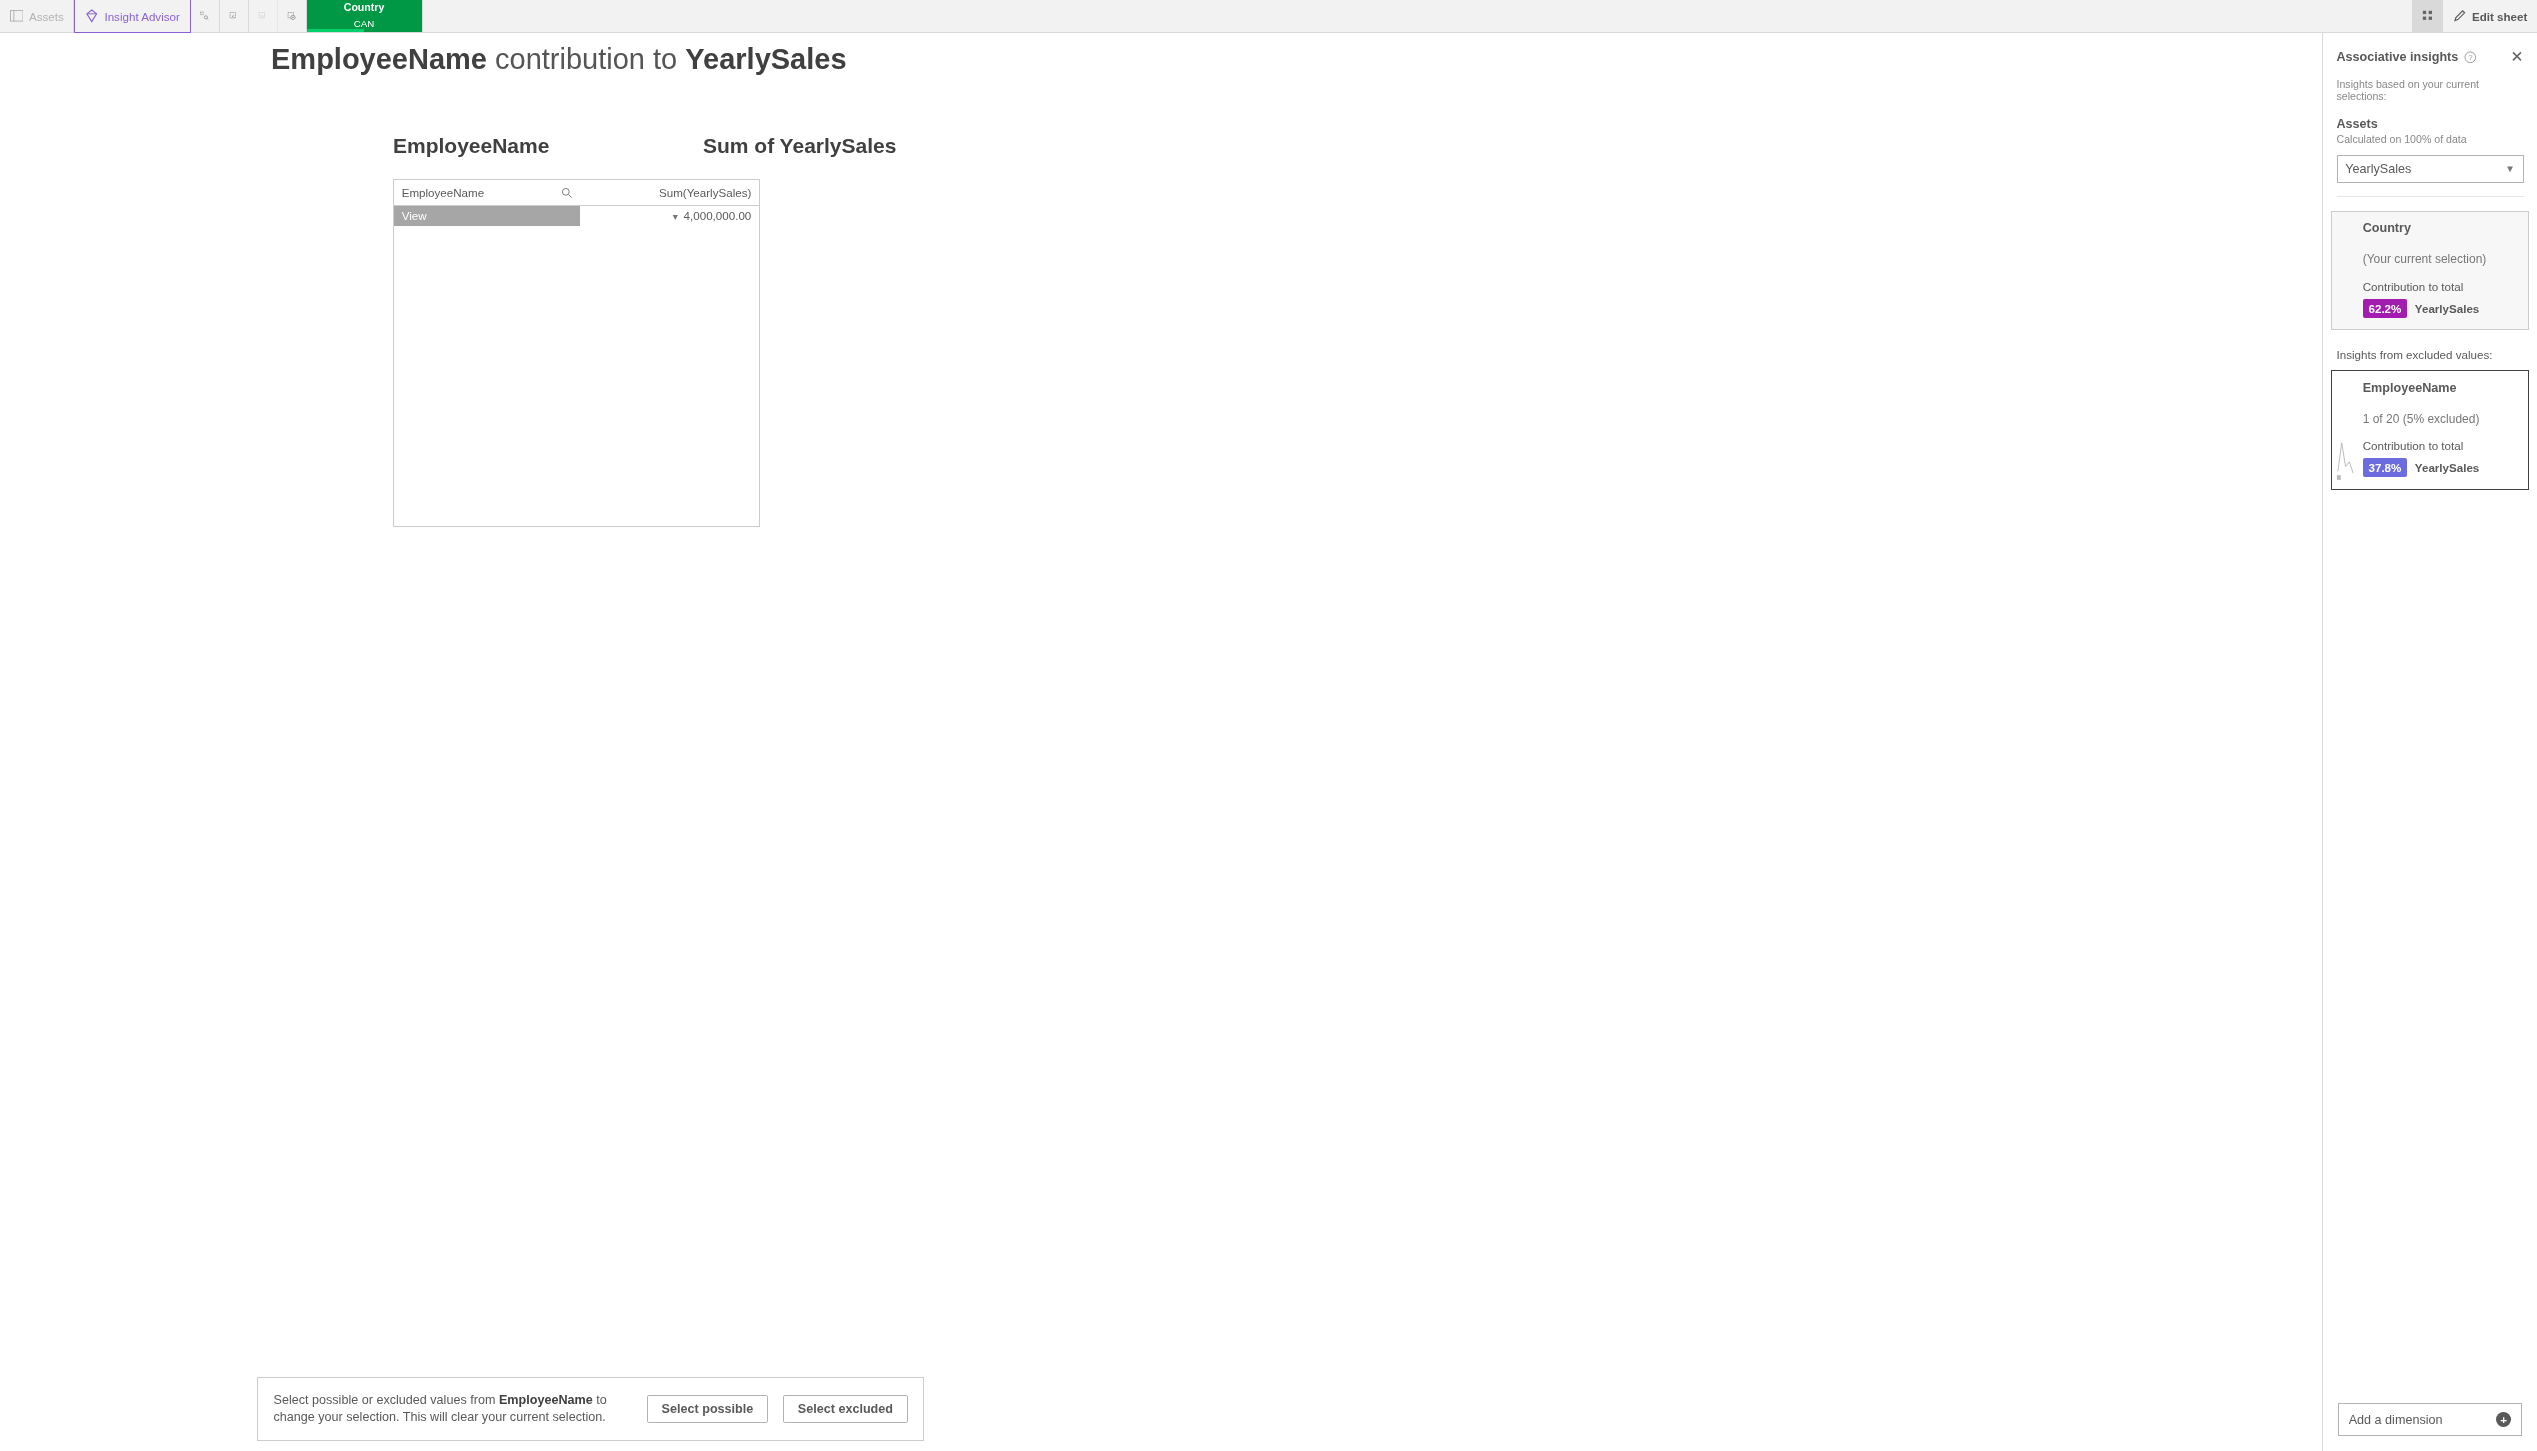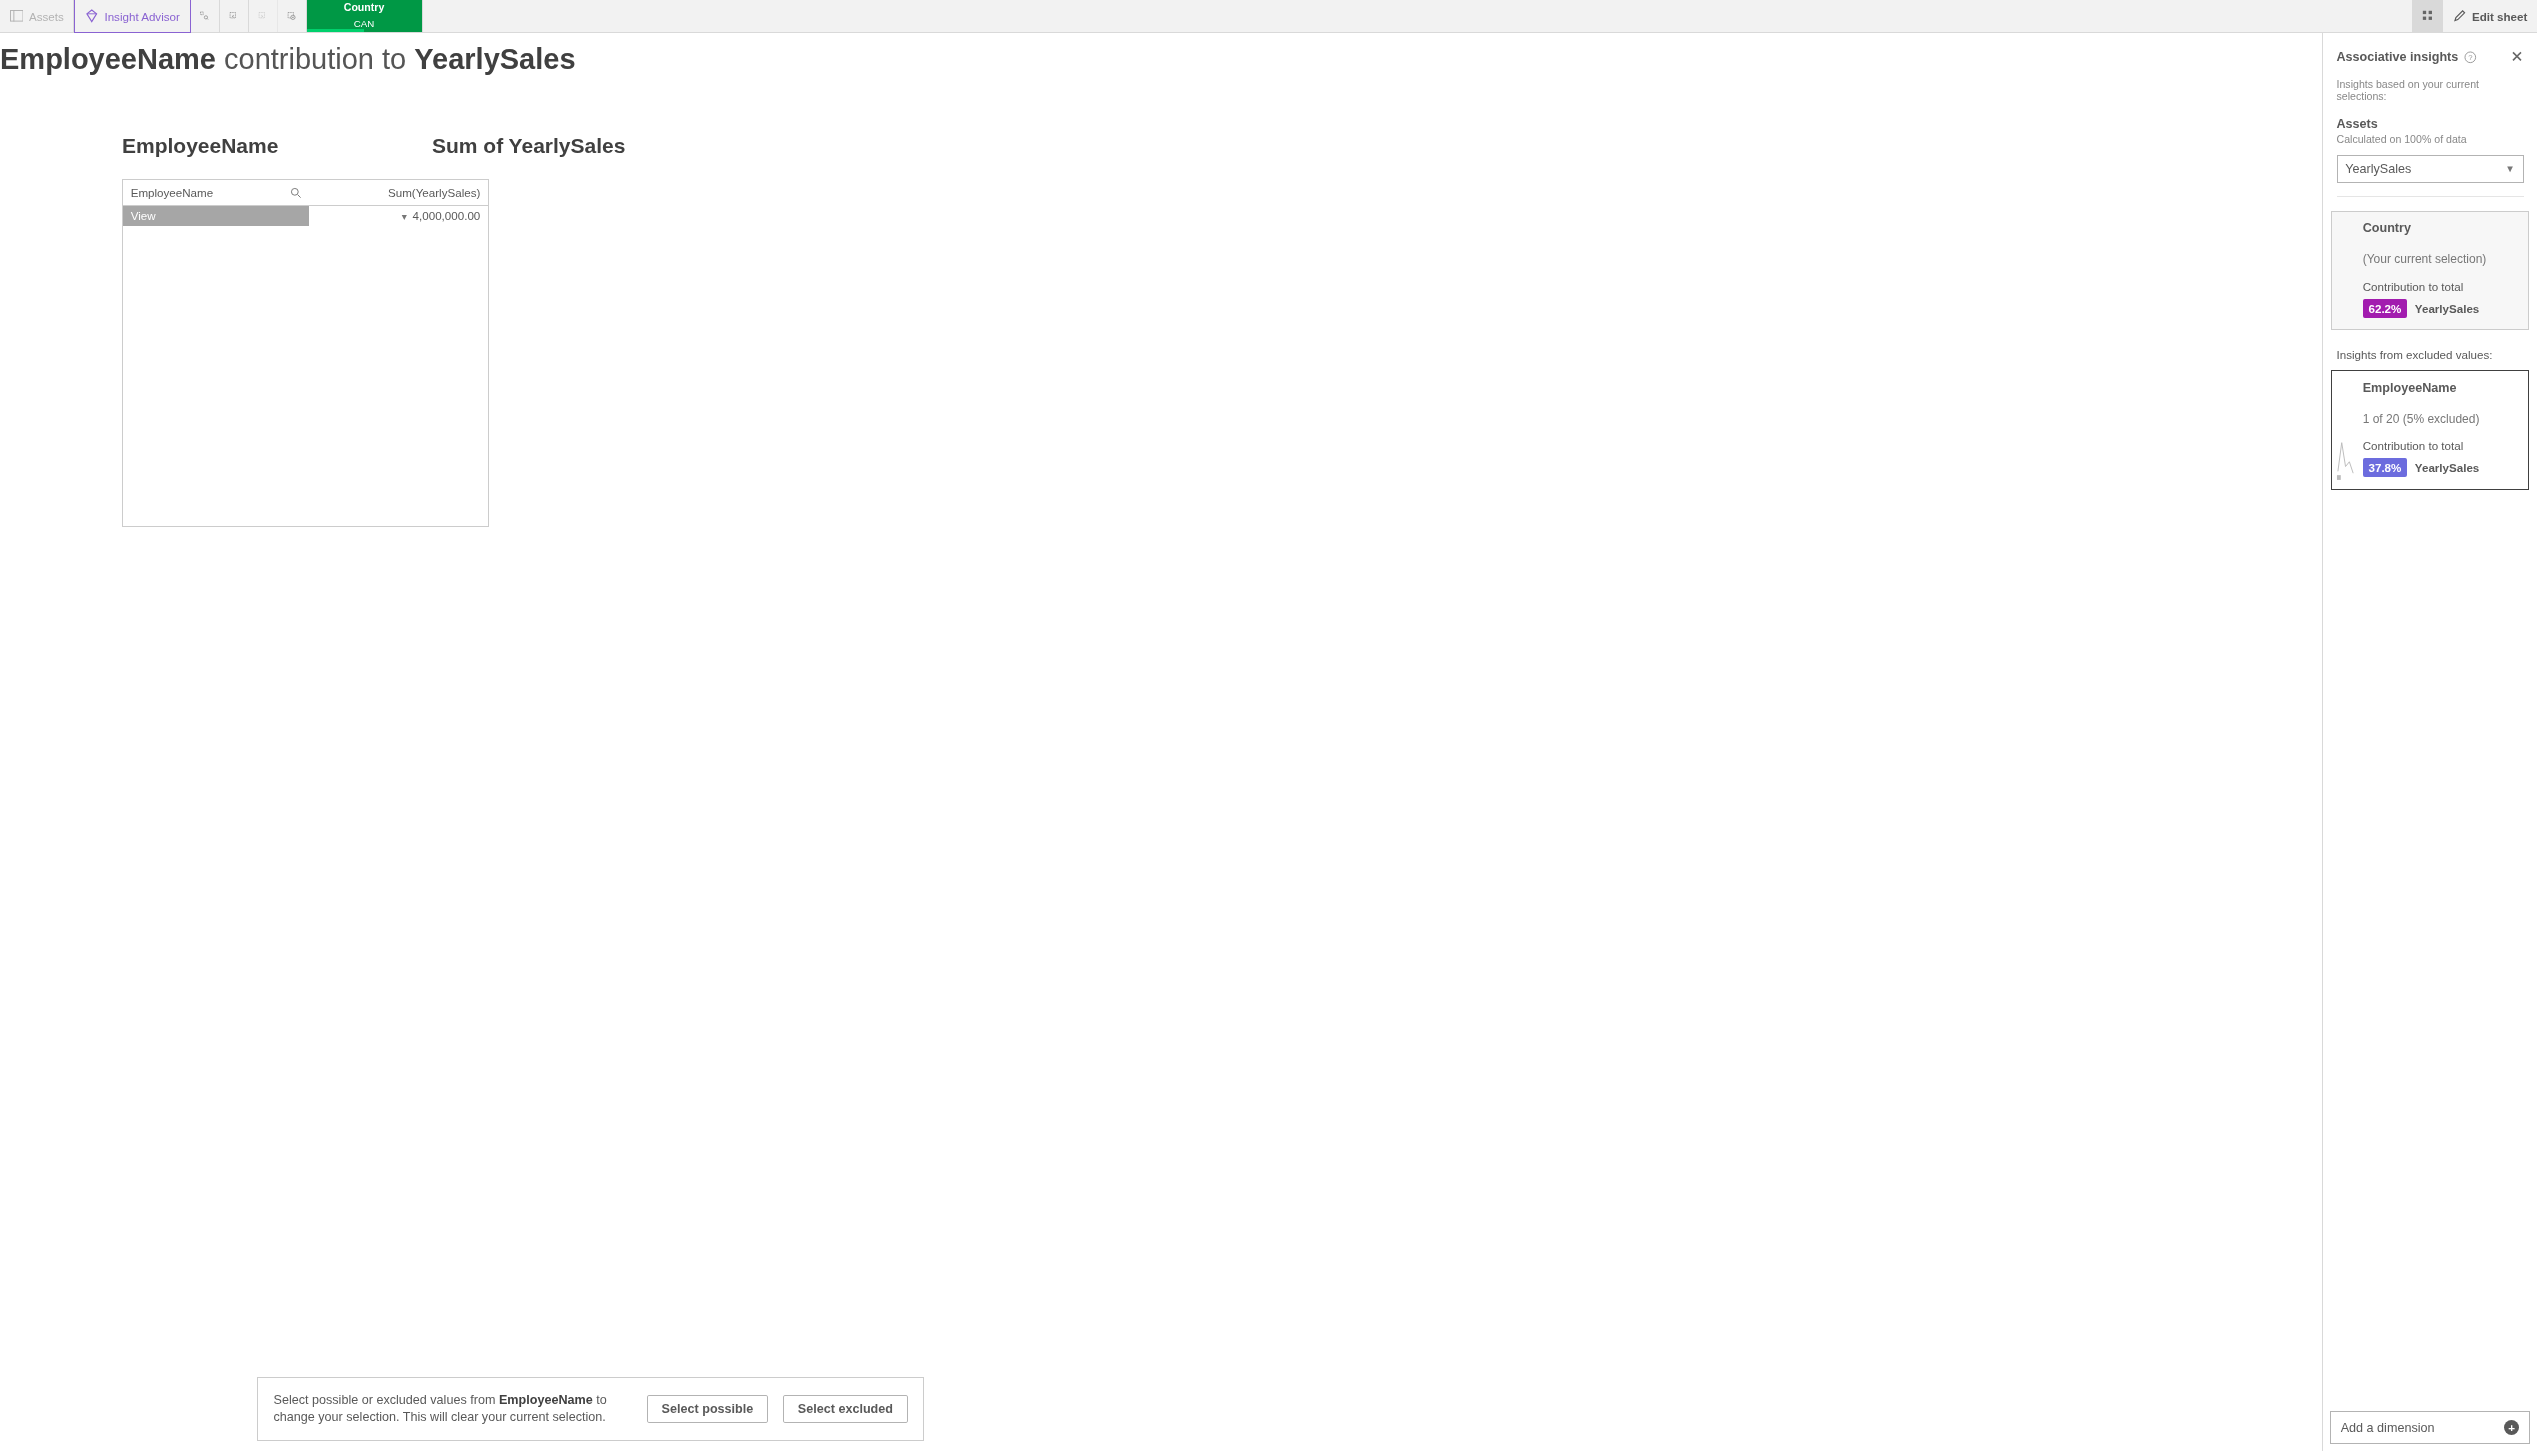--- a/index.html
+++ b/index.html
@@ -20,21 +20,21 @@
   .tb-spacer { flex: 1; border: none; }
   .tb-grid { width: 31px; justify-content: center; background: #d9d9d9; border-right: none; }
   .tb-edit { border-right: none; font-weight: 600; color: #595959; }
 
   
   .main-area { flex: 1; display: flex; overflow: hidden; }
   .sheet { flex: 1; position: relative; display: flex; flex-direction: column; }
   .back-btn-wrap { padding: 9.7px; }
   .btn { border: 1px solid #b3b3b3; background: #fff; color: #595959; padding: 5.8px 13.5px; font-size: 12.6px; font-weight: 600; border-radius: 1.9px; cursor: pointer; display: inline-flex; align-items: center; gap: 5.8px; }
 
-  .content { padding-top: 9.7px; flex: 1; position: relative; }
+  .content { padding-left: 271px; padding-top: 9.7px; flex: 1; position: relative; }
   h1.title { font-size: 29px; font-weight: 400; color: #555; }
   h1.title .b { font-weight: 700; color: #404040; }
 
   .two-col { display: flex; gap: 39px; margin-top: 58px; margin-left: 122px; }
   .col-head { font-size: 21px; font-weight: 700; color: #404040; margin-bottom: 29px; }
   .col-left { width: 271px; }
   .col-right { width: 271px; }
 
   .data-table { border: 1px solid #ccc; width: 367px; margin-left: 122px; margin-top: -7.7px; }
   .data-table thead th { font-weight: 400; font-size: 11.6px; padding: 5.8px 7.7px; border-bottom: 1px solid #ccc; color: #595959; }
@@ -73,21 +73,21 @@
   .card .card-sub { font-size: 12px; color: #777; margin-top: 17px; }
   .card .card-line { font-size: 11.6px; color: #595959; margin-top: 13.5px; }
   .card .badge-row { margin-top: 5.8px; display: flex; align-items: center; gap: 7.7px; }
   .badge { padding: 2.9px 5.8px; font-size: 11.6px; border-radius: 1.9px; color: #fff; font-weight: 600; }
   .badge.green { background: #a21caf; }
   .badge.purple { background: #6c6cde; }
   .card.selected-card { border: 1.9px solid #404040; background: #fff; }
   .card .mini-chart { position: absolute; left: 3.9px; bottom: 7.7px; width: 21px; height: 48px; }
 
   .sp-flex { flex: 1; }
-  .add-dim { margin: 7px; border: 1px solid #b3b3b3; padding: 7.7px 9.7px; display: flex; align-items: flex-end; justify-content: space-between; cursor: pointer; font-size: 12.6px; }
+  .add-dim { margin: 15px; border: 1px solid #b3b3b3; padding: 7.7px 9.7px; display: flex; align-items: flex-end; justify-content: space-between; cursor: pointer; font-size: 12.6px; }
   .add-dim .plus-icon { width: 15.5px; height: 15.5px; border-radius: 50%; background: #595959; color: #fff; display: flex; align-items: center; justify-content: center; font-size: 11.6px; font-weight: 700; }
 
   svg { display: block; }
 </style>
 </head>
 <body>
 
 <div class="top-toolbar">
   <div class="tb-item tb-assets">
     <svg width="13.5" height="11.6" viewBox="0 0 14 12">

